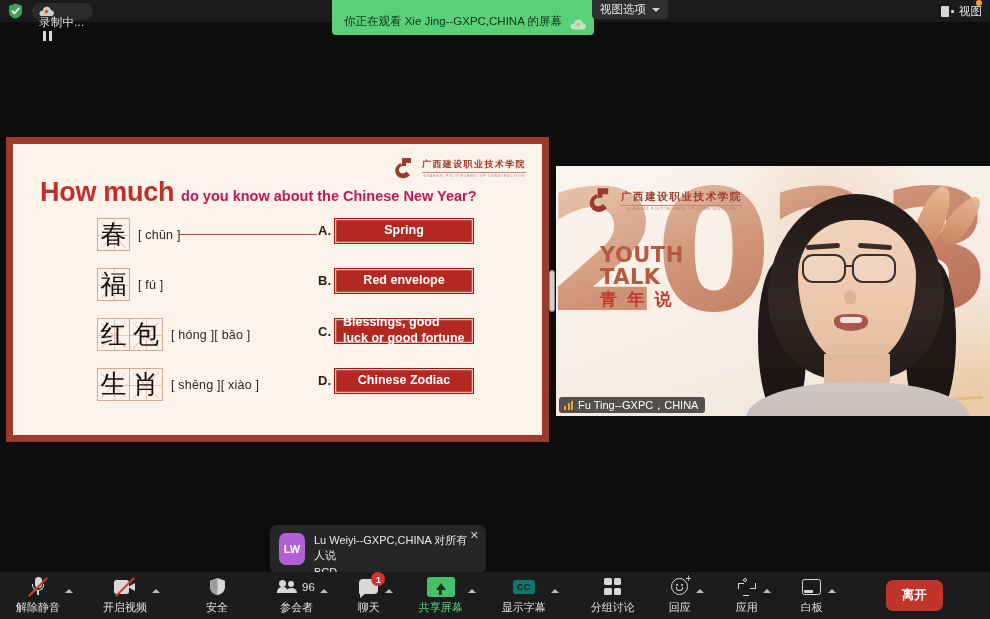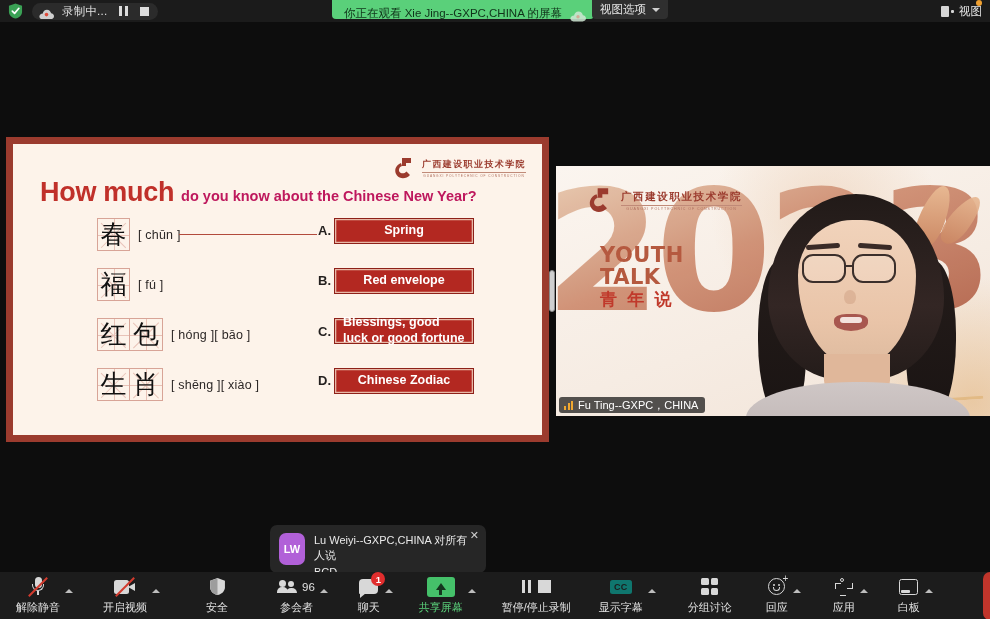--- a/index.html
+++ b/index.html
@@ -15,30 +15,30 @@
   .topbar {
     position: absolute; left: 0; top: 0; width: 990px; height: 22px;
     background: #1b1b1b;
     display: flex; align-items: center;
   }
   .shield-wrap { margin-left: 8px; display: flex; align-items: center; }
   .shield { width: 15px; height: 16px; display: block; }
   .rec-pill {
     margin-left: 9px; height: 17px;
     background: #2b2b2b; border-radius: 9px;
-    display: flex; align-items: center; padding: 0 9px 0 7px; gap: 8px;
+    display: flex; align-items: flex-start; padding: 0 9px 0 7px; gap: 1px; flex-direction: column;
   }
   .rec-cloud { width: 15px; height: 11px; position: relative; }
   .rec-label { color: #e2e2e2; font-size: 11.5px; letter-spacing: .2px; white-space: nowrap; }
   .rec-pause { display: flex; gap: 2.5px; margin-left: 4px; }
   .rec-pause i { display: block; width: 3px; height: 10px; background: #dcdcdc; }
   .rec-stop { width: 9px; height: 9px; background: #dcdcdc; margin-left: 4px; }
 
   .share-banner {
-    position: absolute; left: 332px; top: 0; height: 19px;
+    position: absolute; left: 332px; top: 0; height: 35px;
     background: #5ad07a; border-radius: 0 0 4px 4px;
     display: flex; align-items: center; padding: 8px 8px 0 12px; gap: 8px;
   }
   .share-banner .txt { color: #10331a; font-size: 11.5px; white-space: nowrap; }
   .share-cloud { width: 16px; height: 11px; position: relative; opacity: .85; }
 
   .view-opt {
     position: absolute; left: 592px; top: 0; height: 19px;
     background: #2f2f2f; border-radius: 0 0 4px 4px;
     display: flex; align-items: center; gap: 6px; padding: 0 8px;
@@ -648,32 +648,20 @@
         <span class="tb-ico">
           <span class="share-btn">
               <span class="up-arrow"></span>
             </span>
         </span>
         <span class="tb-lb green">共享屏幕</span>
       </div>
       <span class="chev"></span>
     </div>
 
-    <div class="tb-item" style="margin-left:24px">
-      <span class="tb-ico">
-        <span class="recctl">
-            <span class="pz">
-              <i></i>
-              <i></i>
-            </span>
-            <span class="st"></span>
-          </span>
-      </span>
-      <span class="tb-lb">暂停/停止录制</span>
-    </div>
 
     <div class="tb-group" style="margin-left:24px">
       <div class="tb-item">
         <span class="tb-ico">
           <span class="cc">CC</span>
         </span>
         <span class="tb-lb">显示字幕</span>
       </div>
       <span class="chev"></span>
     </div>

